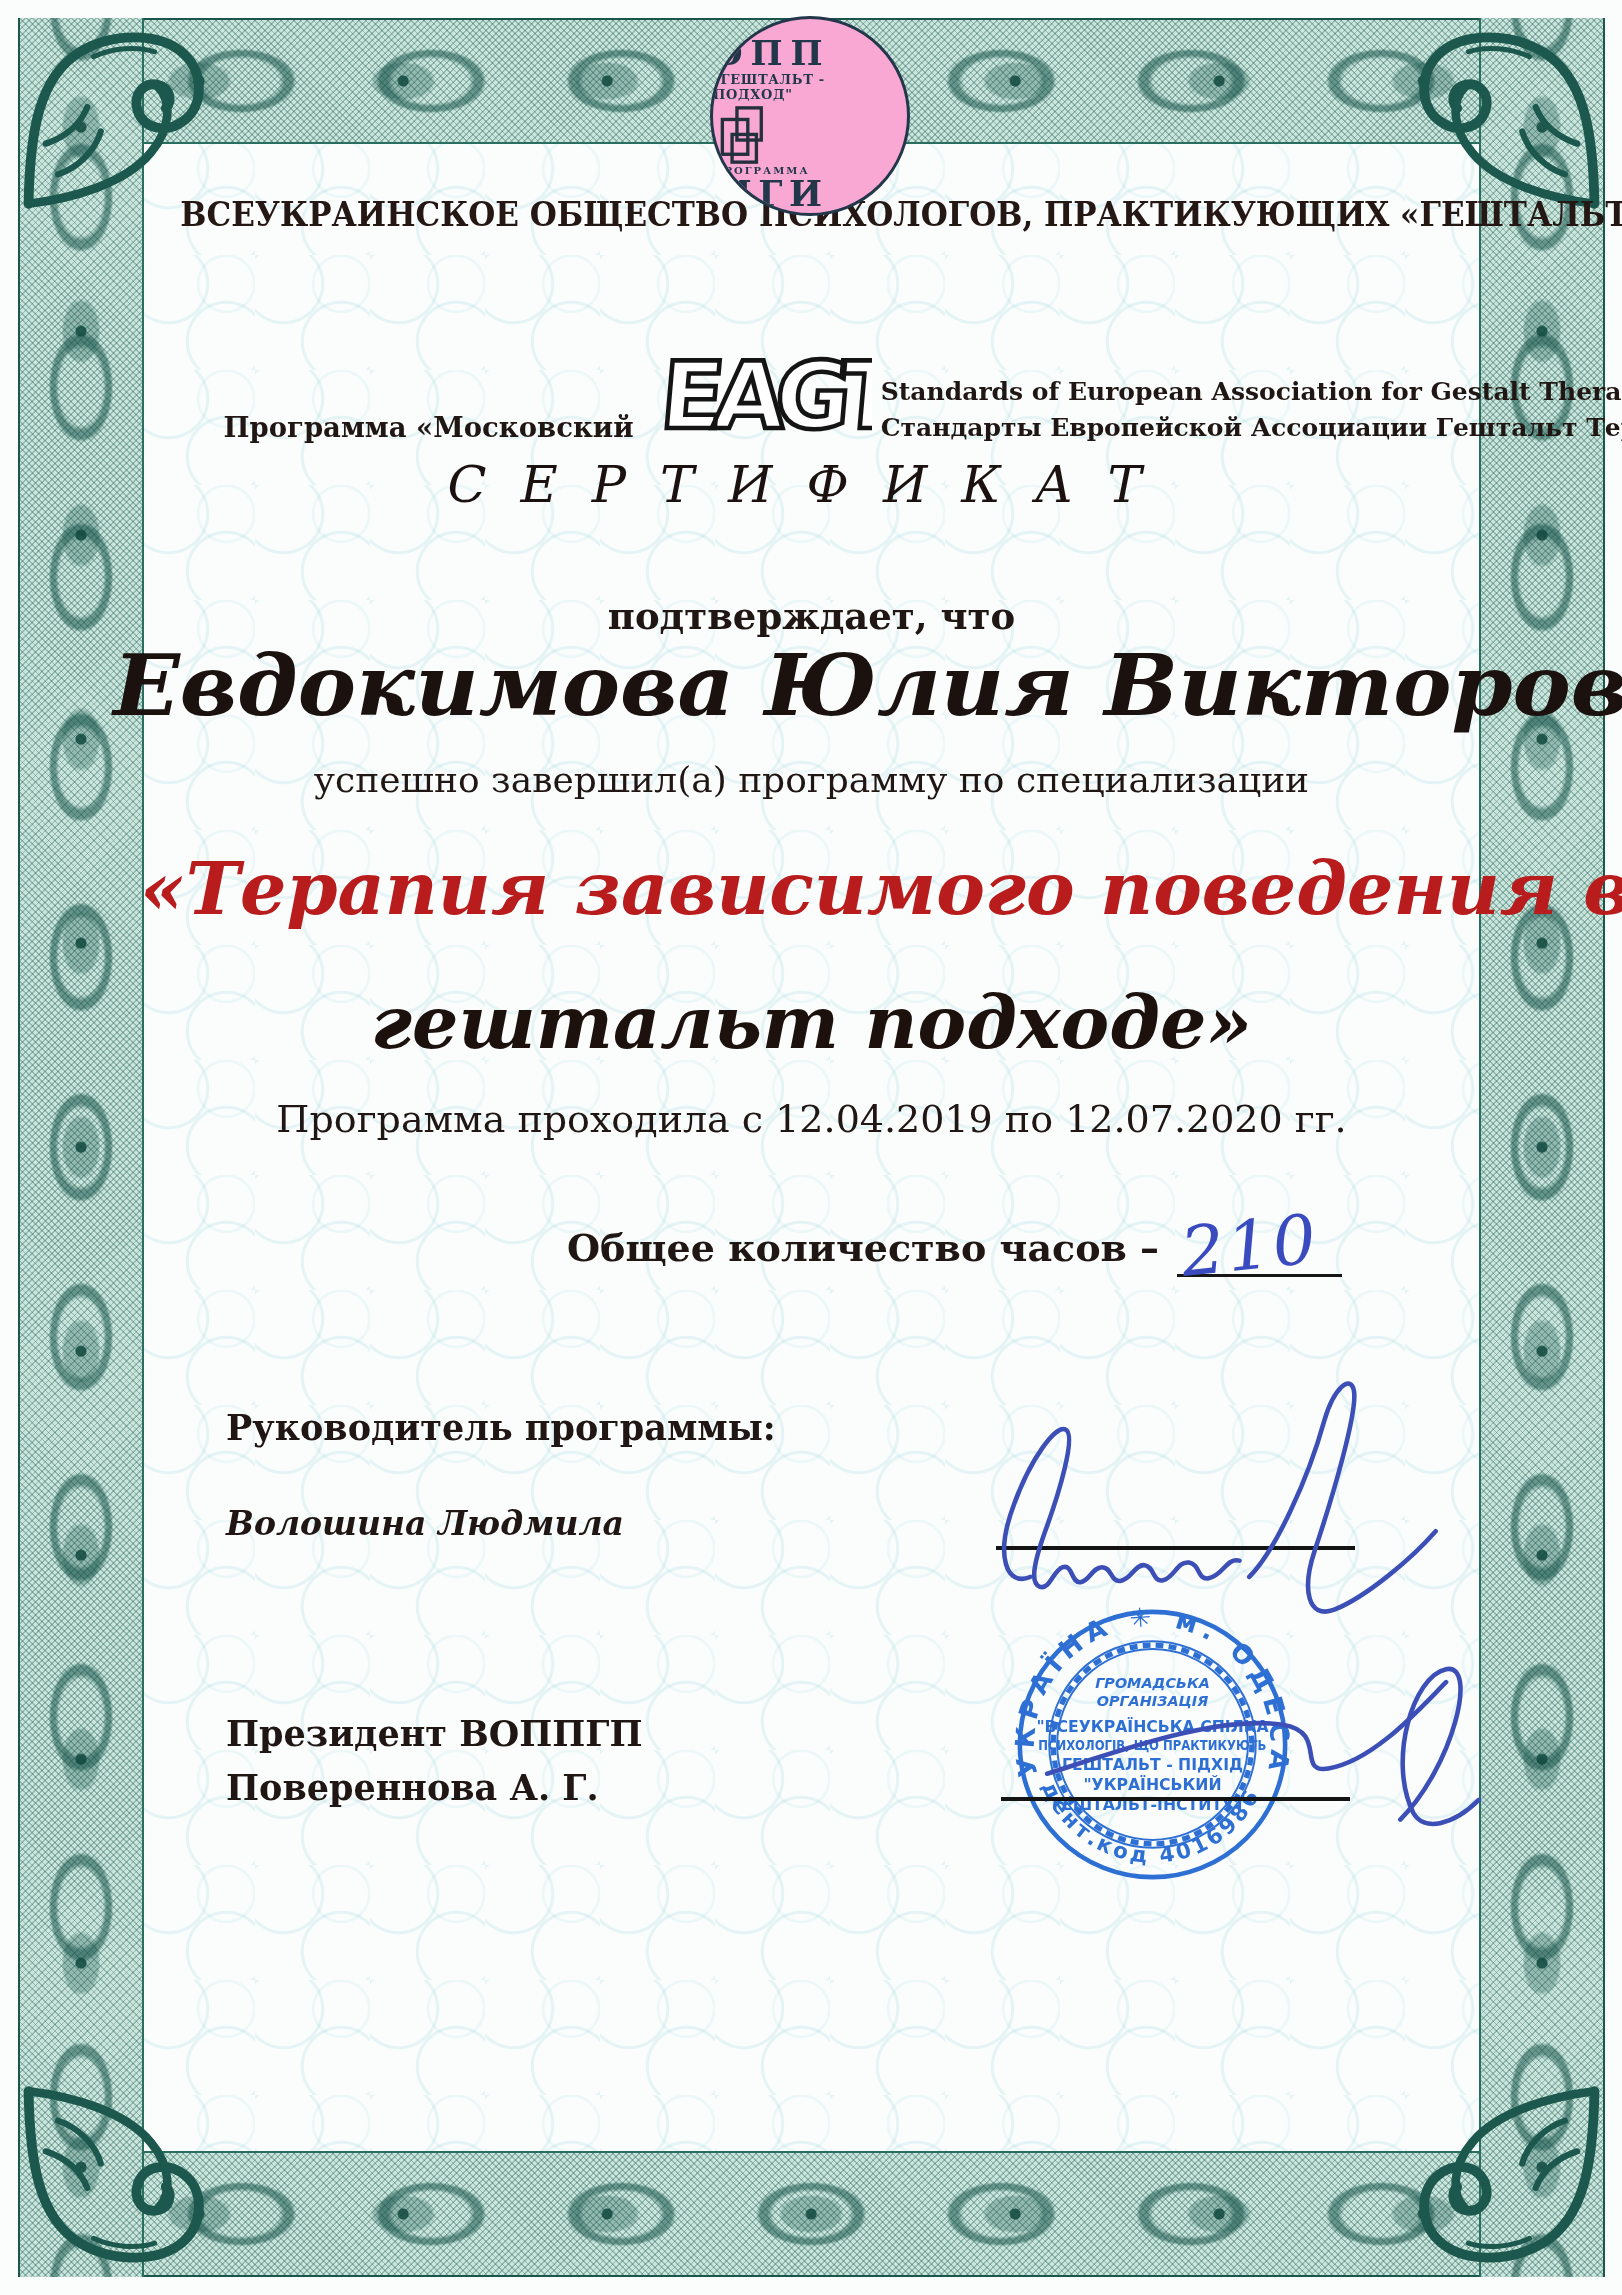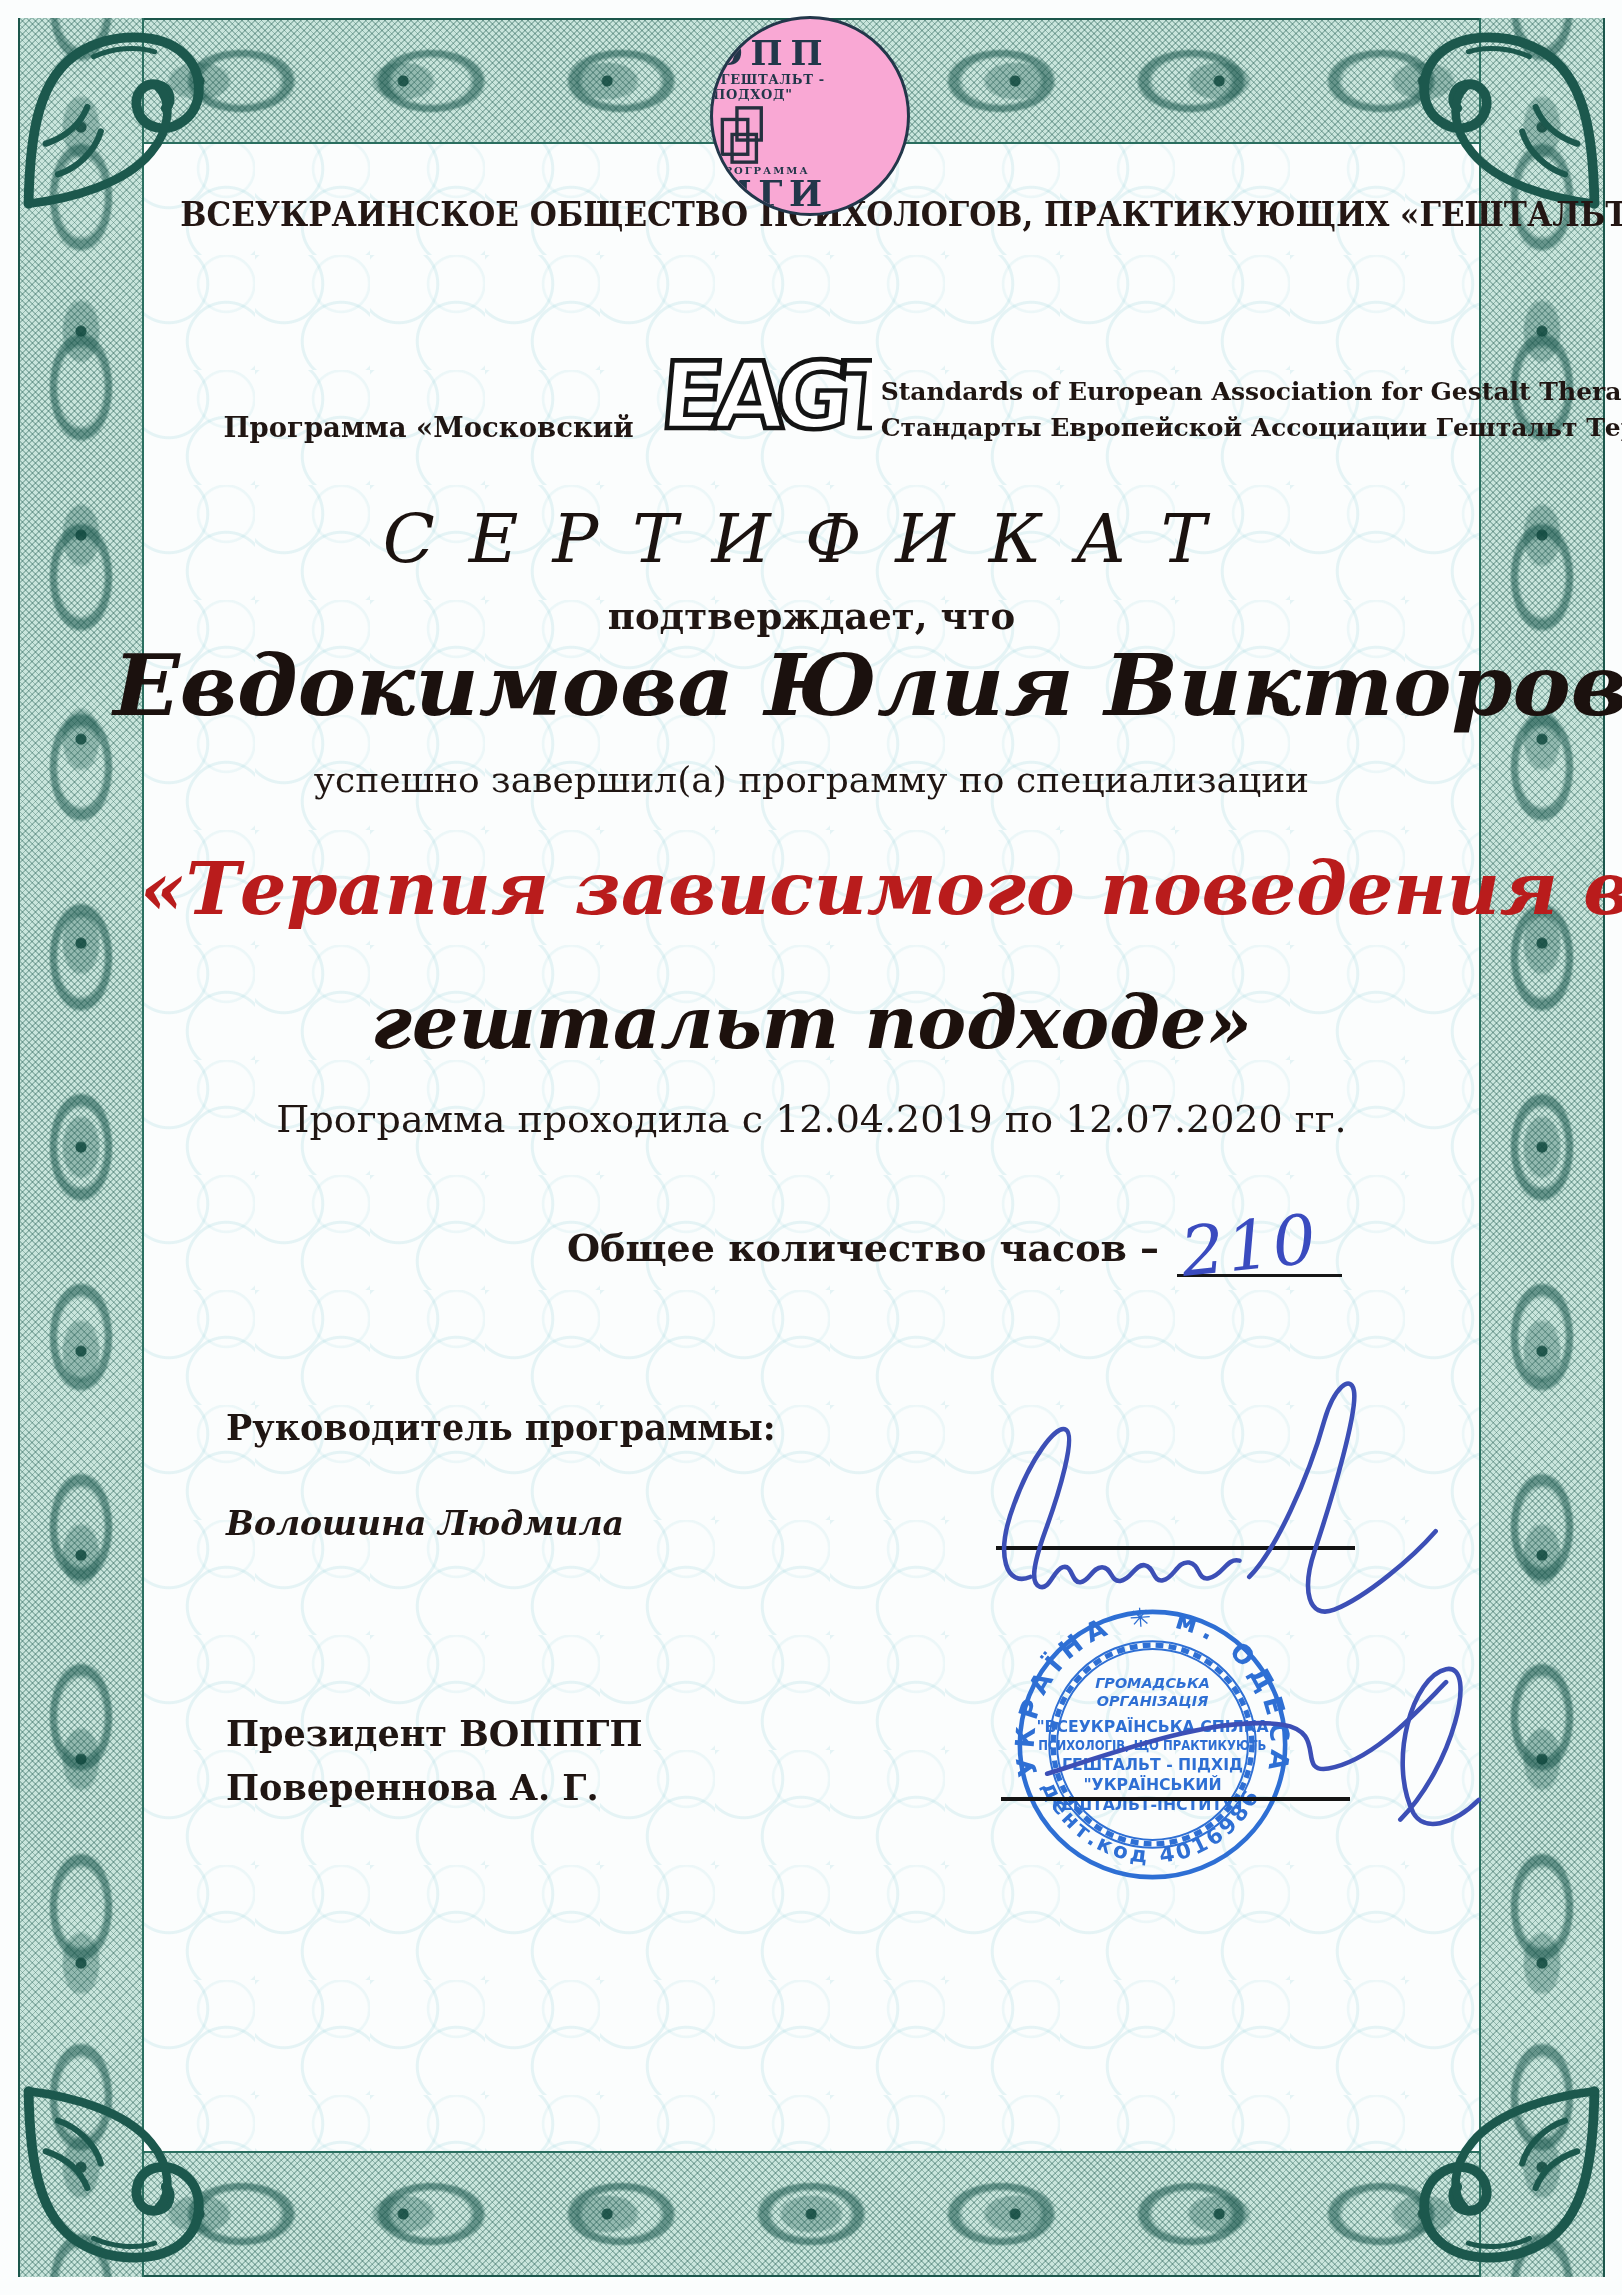--- a/index.html
+++ b/index.html
@@ -54,21 +54,21 @@
   
   .header{position:absolute;left:140px;right:140px;top:195px;text-align:center;z-index:5;
     font-size:33px;font-weight:bold;color:#241714;transform:scaleX(.94);white-space:nowrap;}
   .aff-row{position:absolute;left:196px;top:250px;right:140px;display:flex;align-items:flex-end;z-index:4;}
   .mgi-text{margin-left:27.5px;margin-top:26px;font-size:27.5px;font-weight:bold;line-height:1.35;white-space:nowrap;}
   .eagt-logo{margin-left:22px;margin-top:10.5px;flex:none;}
   .eagt-text{margin-left:9.2px;margin-top:17px;font-size:25px;font-weight:bold;line-height:1.45;white-space:nowrap;}
 
   
   .ctext{position:absolute;left:140px;right:140px;text-align:center;z-index:4;}
-  .cert-title{top:499px;font-size:68px;font-style:italic;letter-spacing:34px;color:#1b120f;white-space:nowrap;}
+  .cert-title{top:455px;font-size:51px;font-style:italic;letter-spacing:34px;color:#1b120f;white-space:nowrap;}
   .confirms{top:594px;font-size:37px;font-weight:bold;}
   .name{top:636px;font-size:84px;font-weight:bold;font-style:italic;white-space:nowrap;transform:scaleX(1.04);color:#1b110e;}
   .completed{top:759px;font-size:36px;}
   .spec1{top:814px;font-size:73px;font-weight:bold;font-style:italic;white-space:nowrap;color:#b91c1c;margin-top:31px;}
   .spec2{top:934px;font-size:73px;font-weight:bold;font-style:italic;white-space:nowrap;color:#1d110d;margin-top:45px;}
   .period{top:1097px;font-size:38px;font-weight:normal;}
 
   .hours-row{position:absolute;left:567px;top:1216px;display:flex;align-items:flex-end;z-index:4;}
   .hours-label{font-size:38px;font-weight:bold;line-height:58px;}
   .hours-slot{margin-left:18.3px;width:165px;height:58px;border-bottom:3.9px solid #161616;position:relative;}

